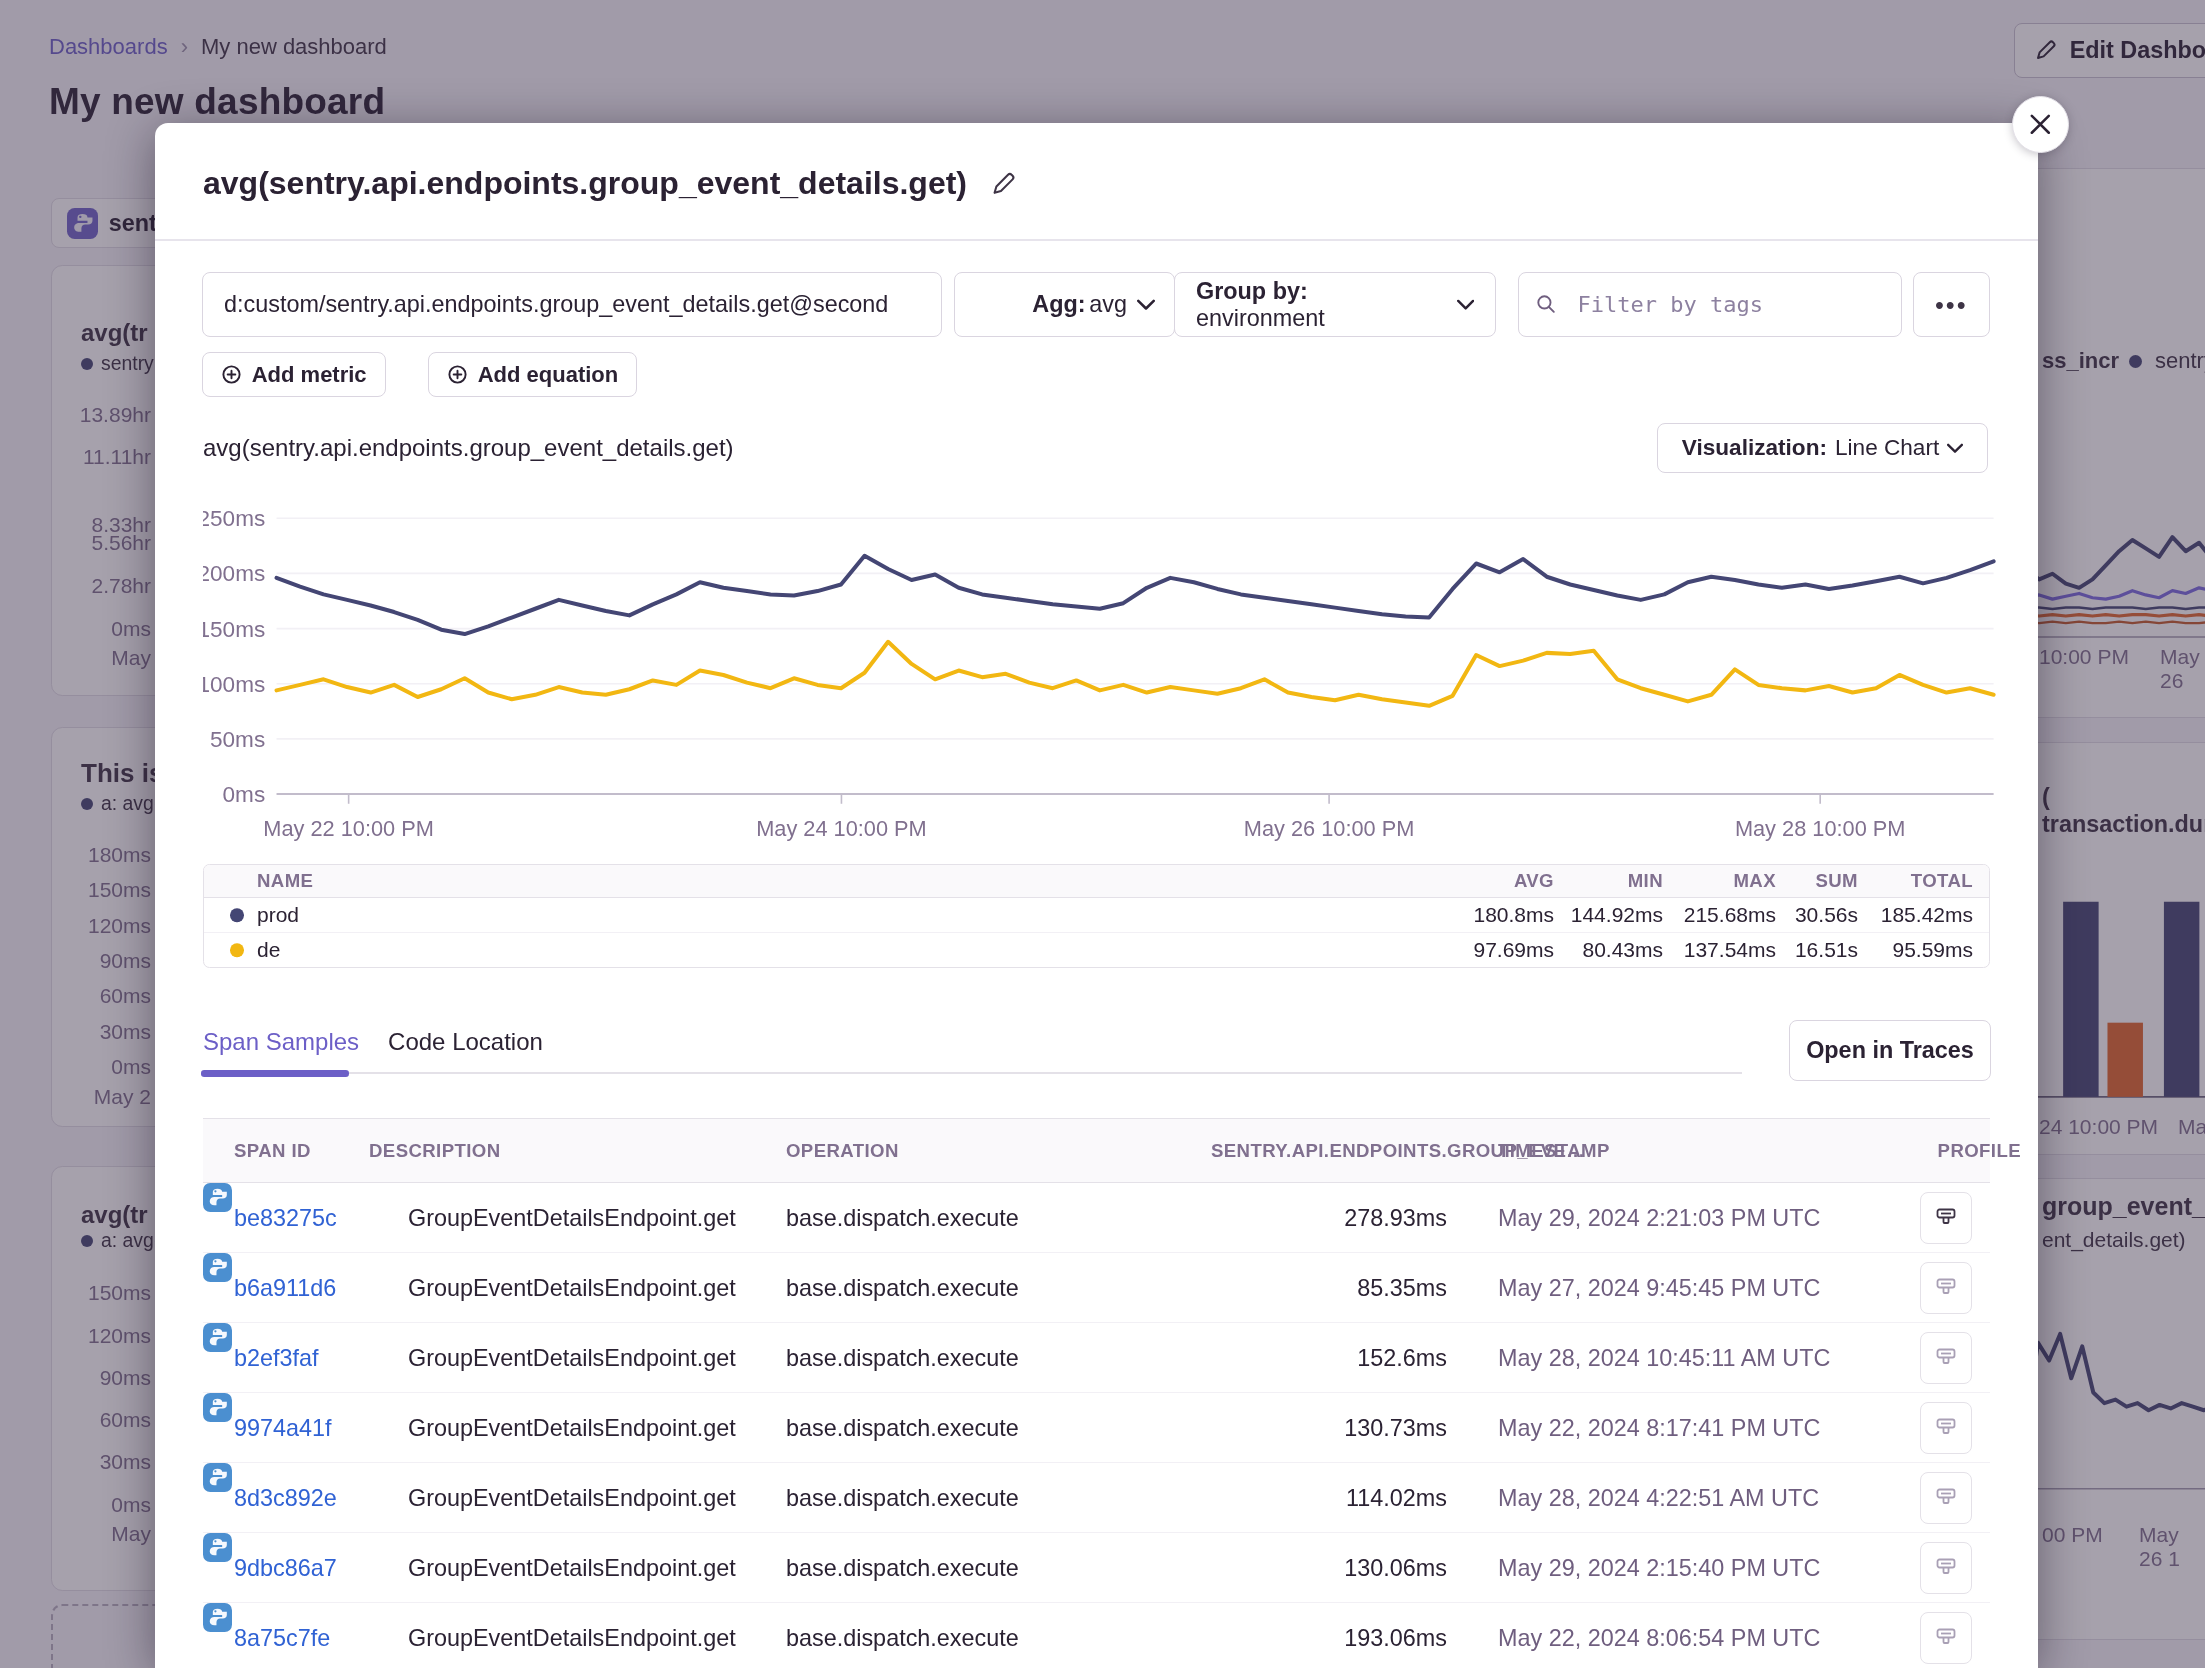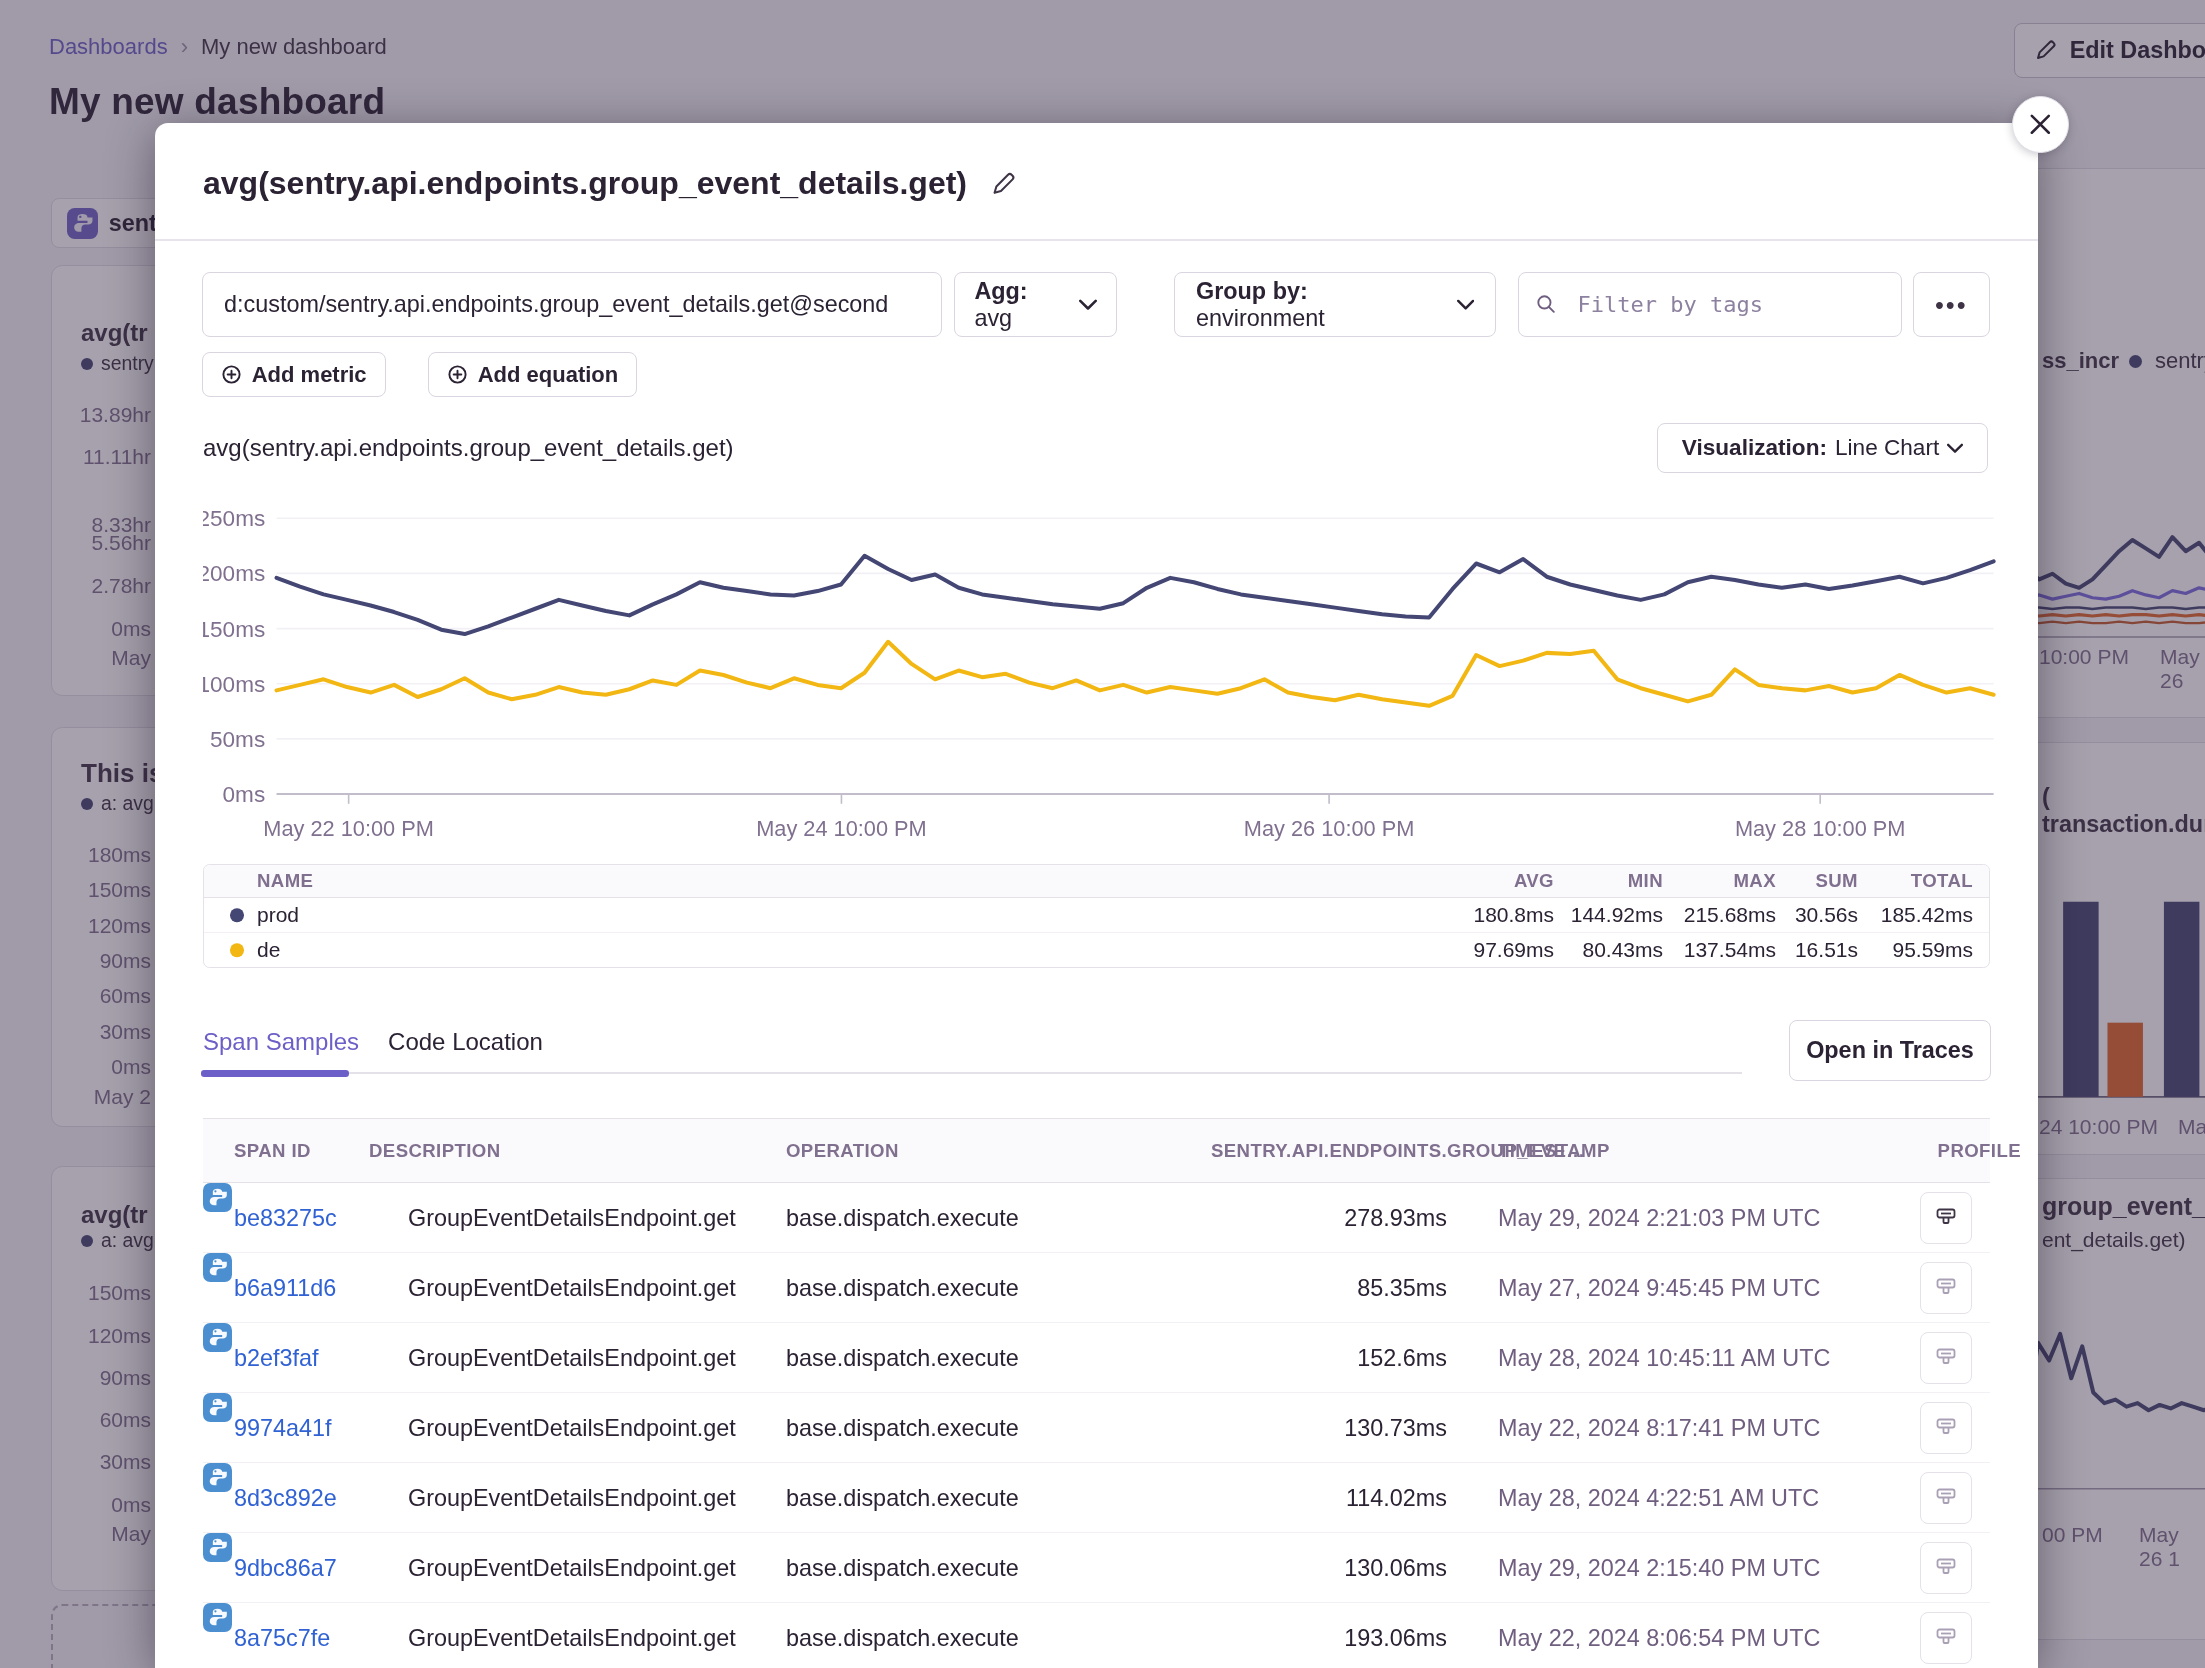--- a/index.html
+++ b/index.html
@@ -22,21 +22,21 @@
   
   #overlay{position:absolute;left:0;top:0;width:2205px;height:1668px;background:rgba(57,47,70,.45);z-index:5;}
   
   #modal{position:absolute;left:155px;top:123px;width:1883px;height:1545px;background:#fff;border-radius:13px 13px 0 0;box-shadow:0 8px 48px rgba(20,10,30,.45);z-index:10;overflow:hidden;}
   #close-btn{position:absolute;left:2012px;top:96px;width:55px;height:55px;border-radius:50%;background:#fff;border:0.8px solid #E4E1E8;box-shadow:0 1.6px 8px rgba(40,30,50,.25);z-index:12;display:flex;align-items:center;justify-content:center;cursor:pointer;}
   #modal-title-row{position:absolute;left:48px;top:42px;display:flex;align-items:center;gap:22.6px;}
   #modal-title{font-size:32px;font-weight:700;color:#2B2233;}
   #title-divider{position:absolute;left:0;top:116px;width:1883px;height:1.6px;background:#E7E4EC;}
   .ctl{position:absolute;top:149px;height:65px;border:1.6px solid #DAD5E0;border-radius:8px;background:#fff;display:flex;align-items:center;box-sizing:border-box;}
   #query-input{left:47px;width:740px;padding:0 21px;font-size:23.4px;color:#2B2233;font-family:"Liberation Sans",sans-serif;border:1.6px solid #DAD5E0;border-radius:8px;position:absolute;top:149px;height:65px;box-sizing:border-box;}
-  #agg-btn{left:799px;width:163px;gap:9.7px;padding:0 19.4px;justify-content:flex-end;}
+  #agg-btn{left:799px;width:221px;gap:9.7px;padding:0 19.4px;justify-content:flex-end;}
   #group-btn{left:1019px;width:322px;gap:26px;padding:0 21px;justify-content:space-between;}
   #filter-box{left:1363px;width:384px;gap:18px;padding:0 16px;}
   #more-btn{left:1758px;width:77px;justify-content:center;font-size:24px;font-weight:700;color:#3E3446;letter-spacing:2.4px;}
   .ctl .lbl{font-weight:700;font-size:23.4px;color:#2B2233;}
   .ctl .val{font-size:23.4px;color:#2B2233;}
   #filter-input{border:none;outline:none;flex:1;font-family:"DejaVu Sans Mono",monospace;font-size:22px;color:#2B2233;}
   #filter-input::placeholder{color:#8D81A0;}
   .add-btn{position:absolute;top:229px;height:45px;border:1.6px solid #DAD5E0;border-radius:8px;background:#fff;display:flex;align-items:center;gap:9.7px;padding:0 18px;font-size:22px;font-weight:700;color:#2B2233;box-sizing:border-box;}
   #add-metric{left:47px;}
   #add-equation{left:273px;}

